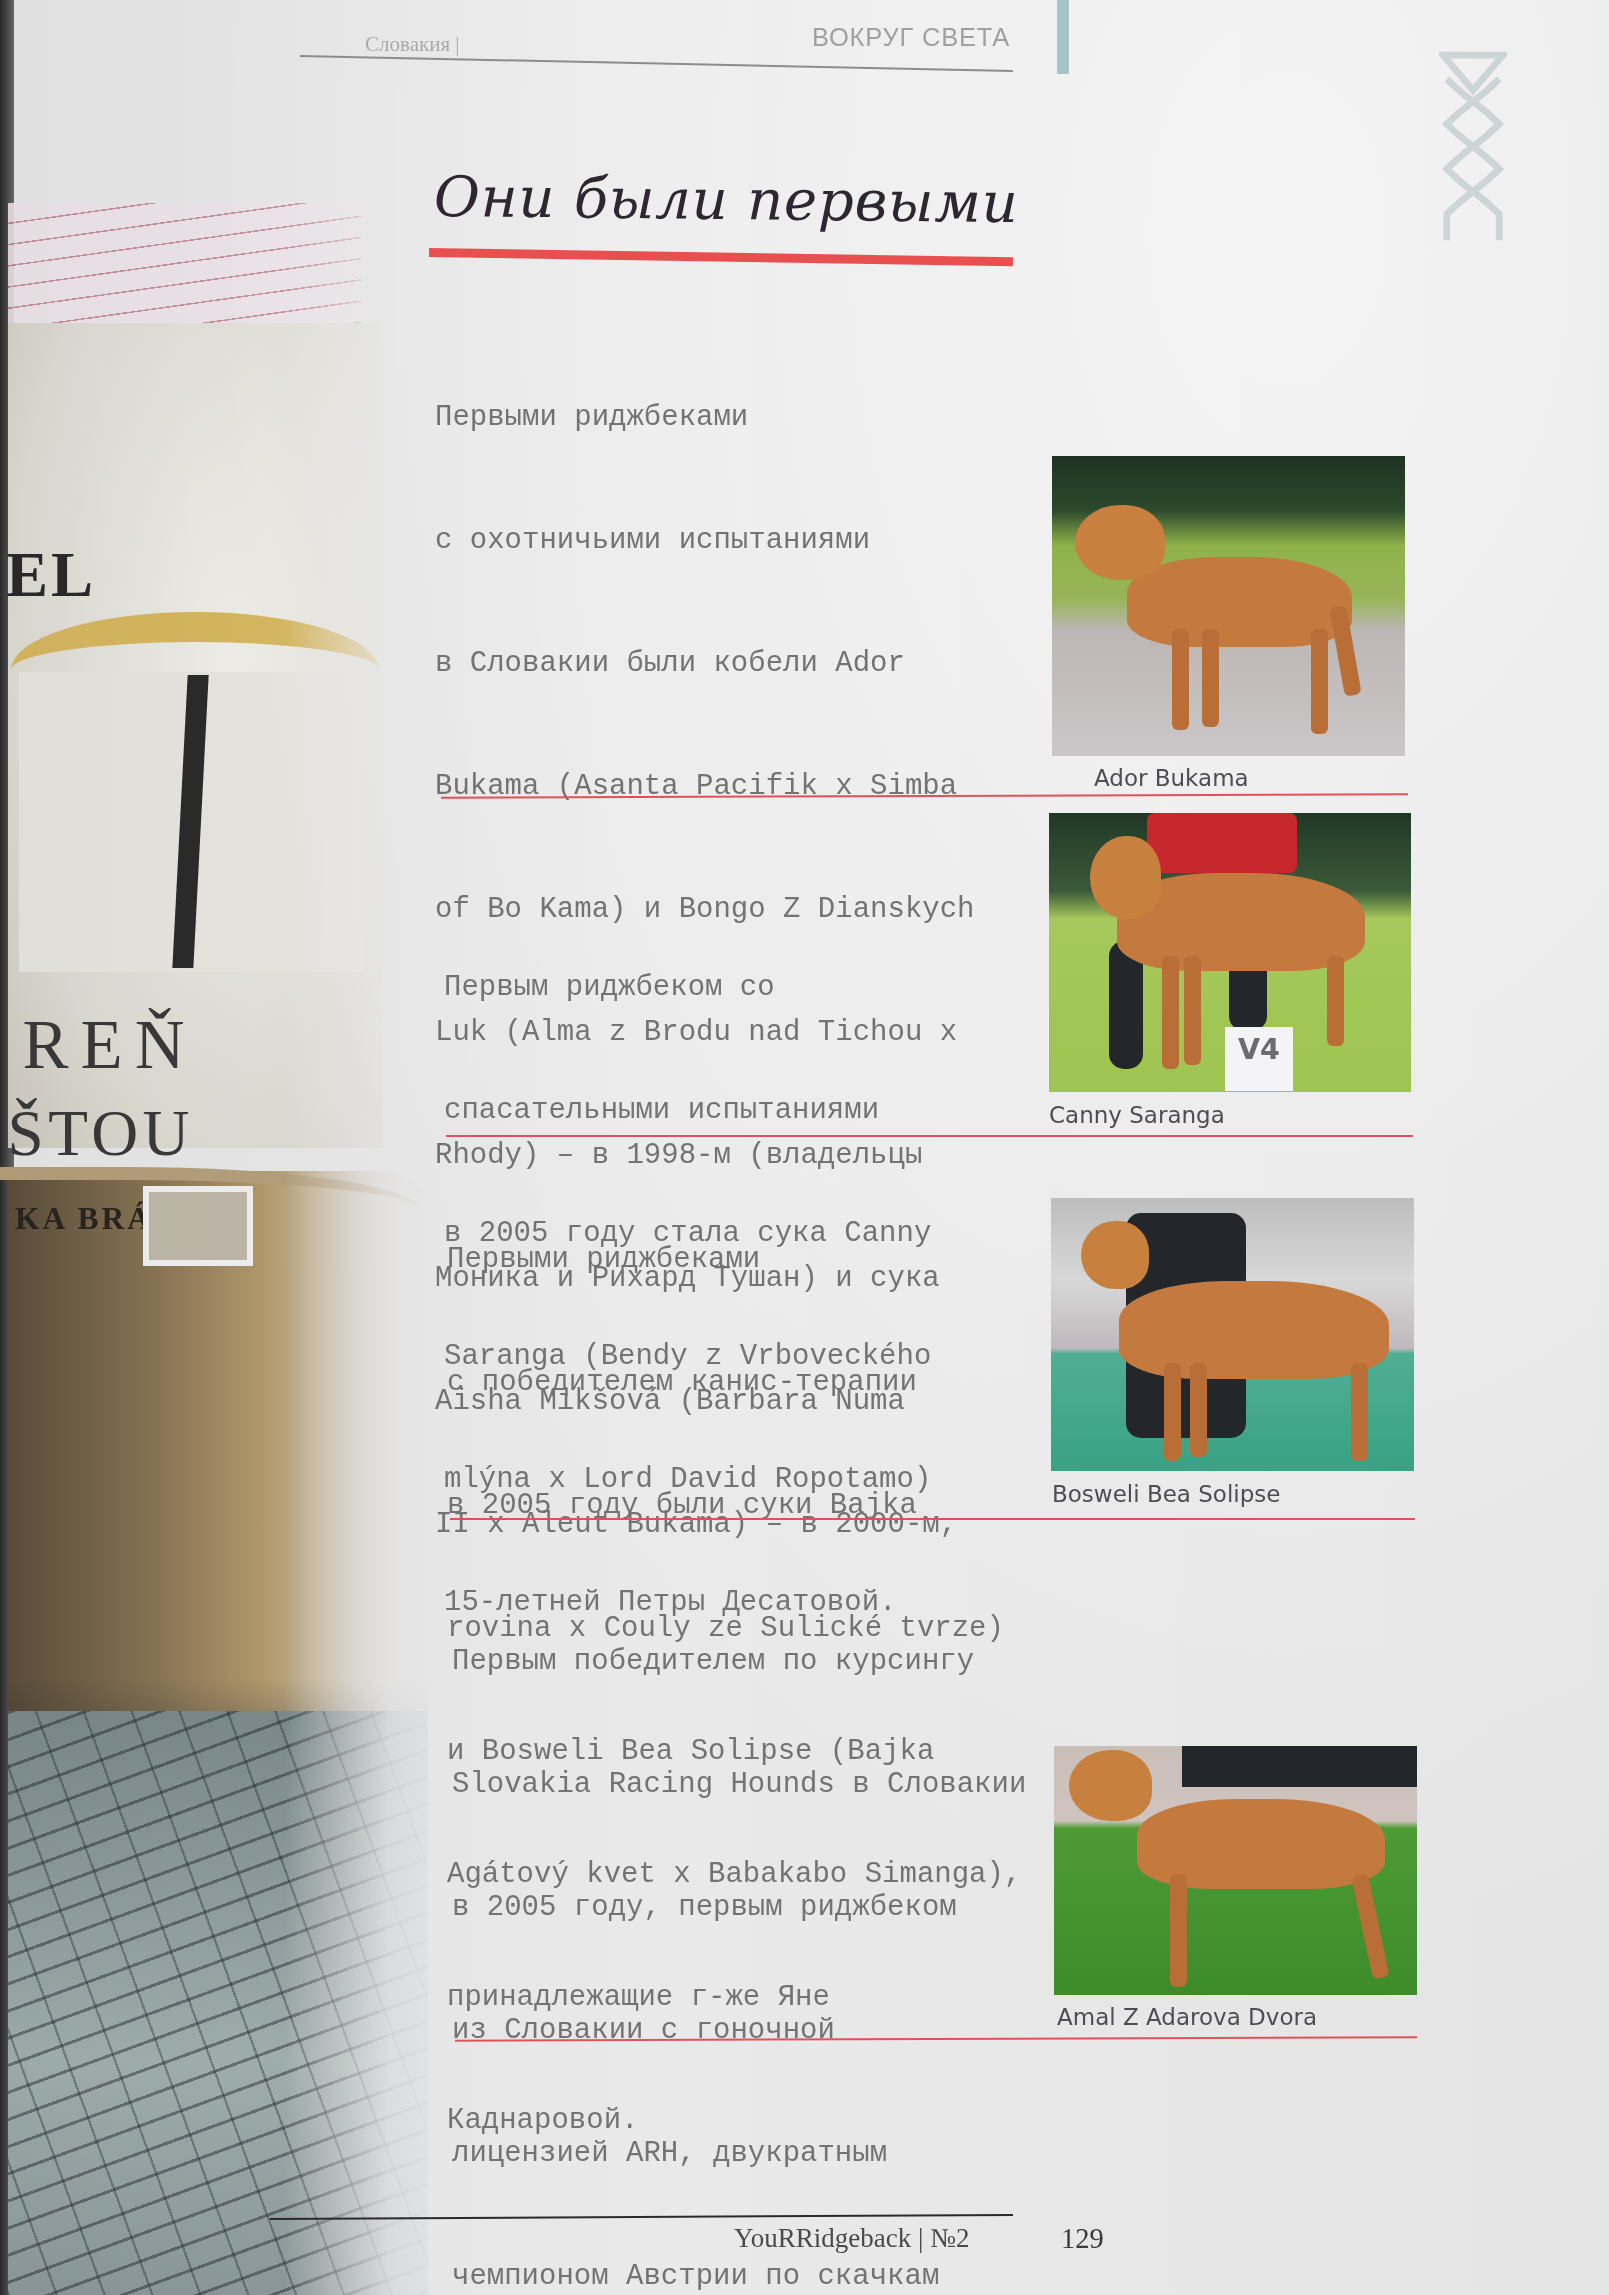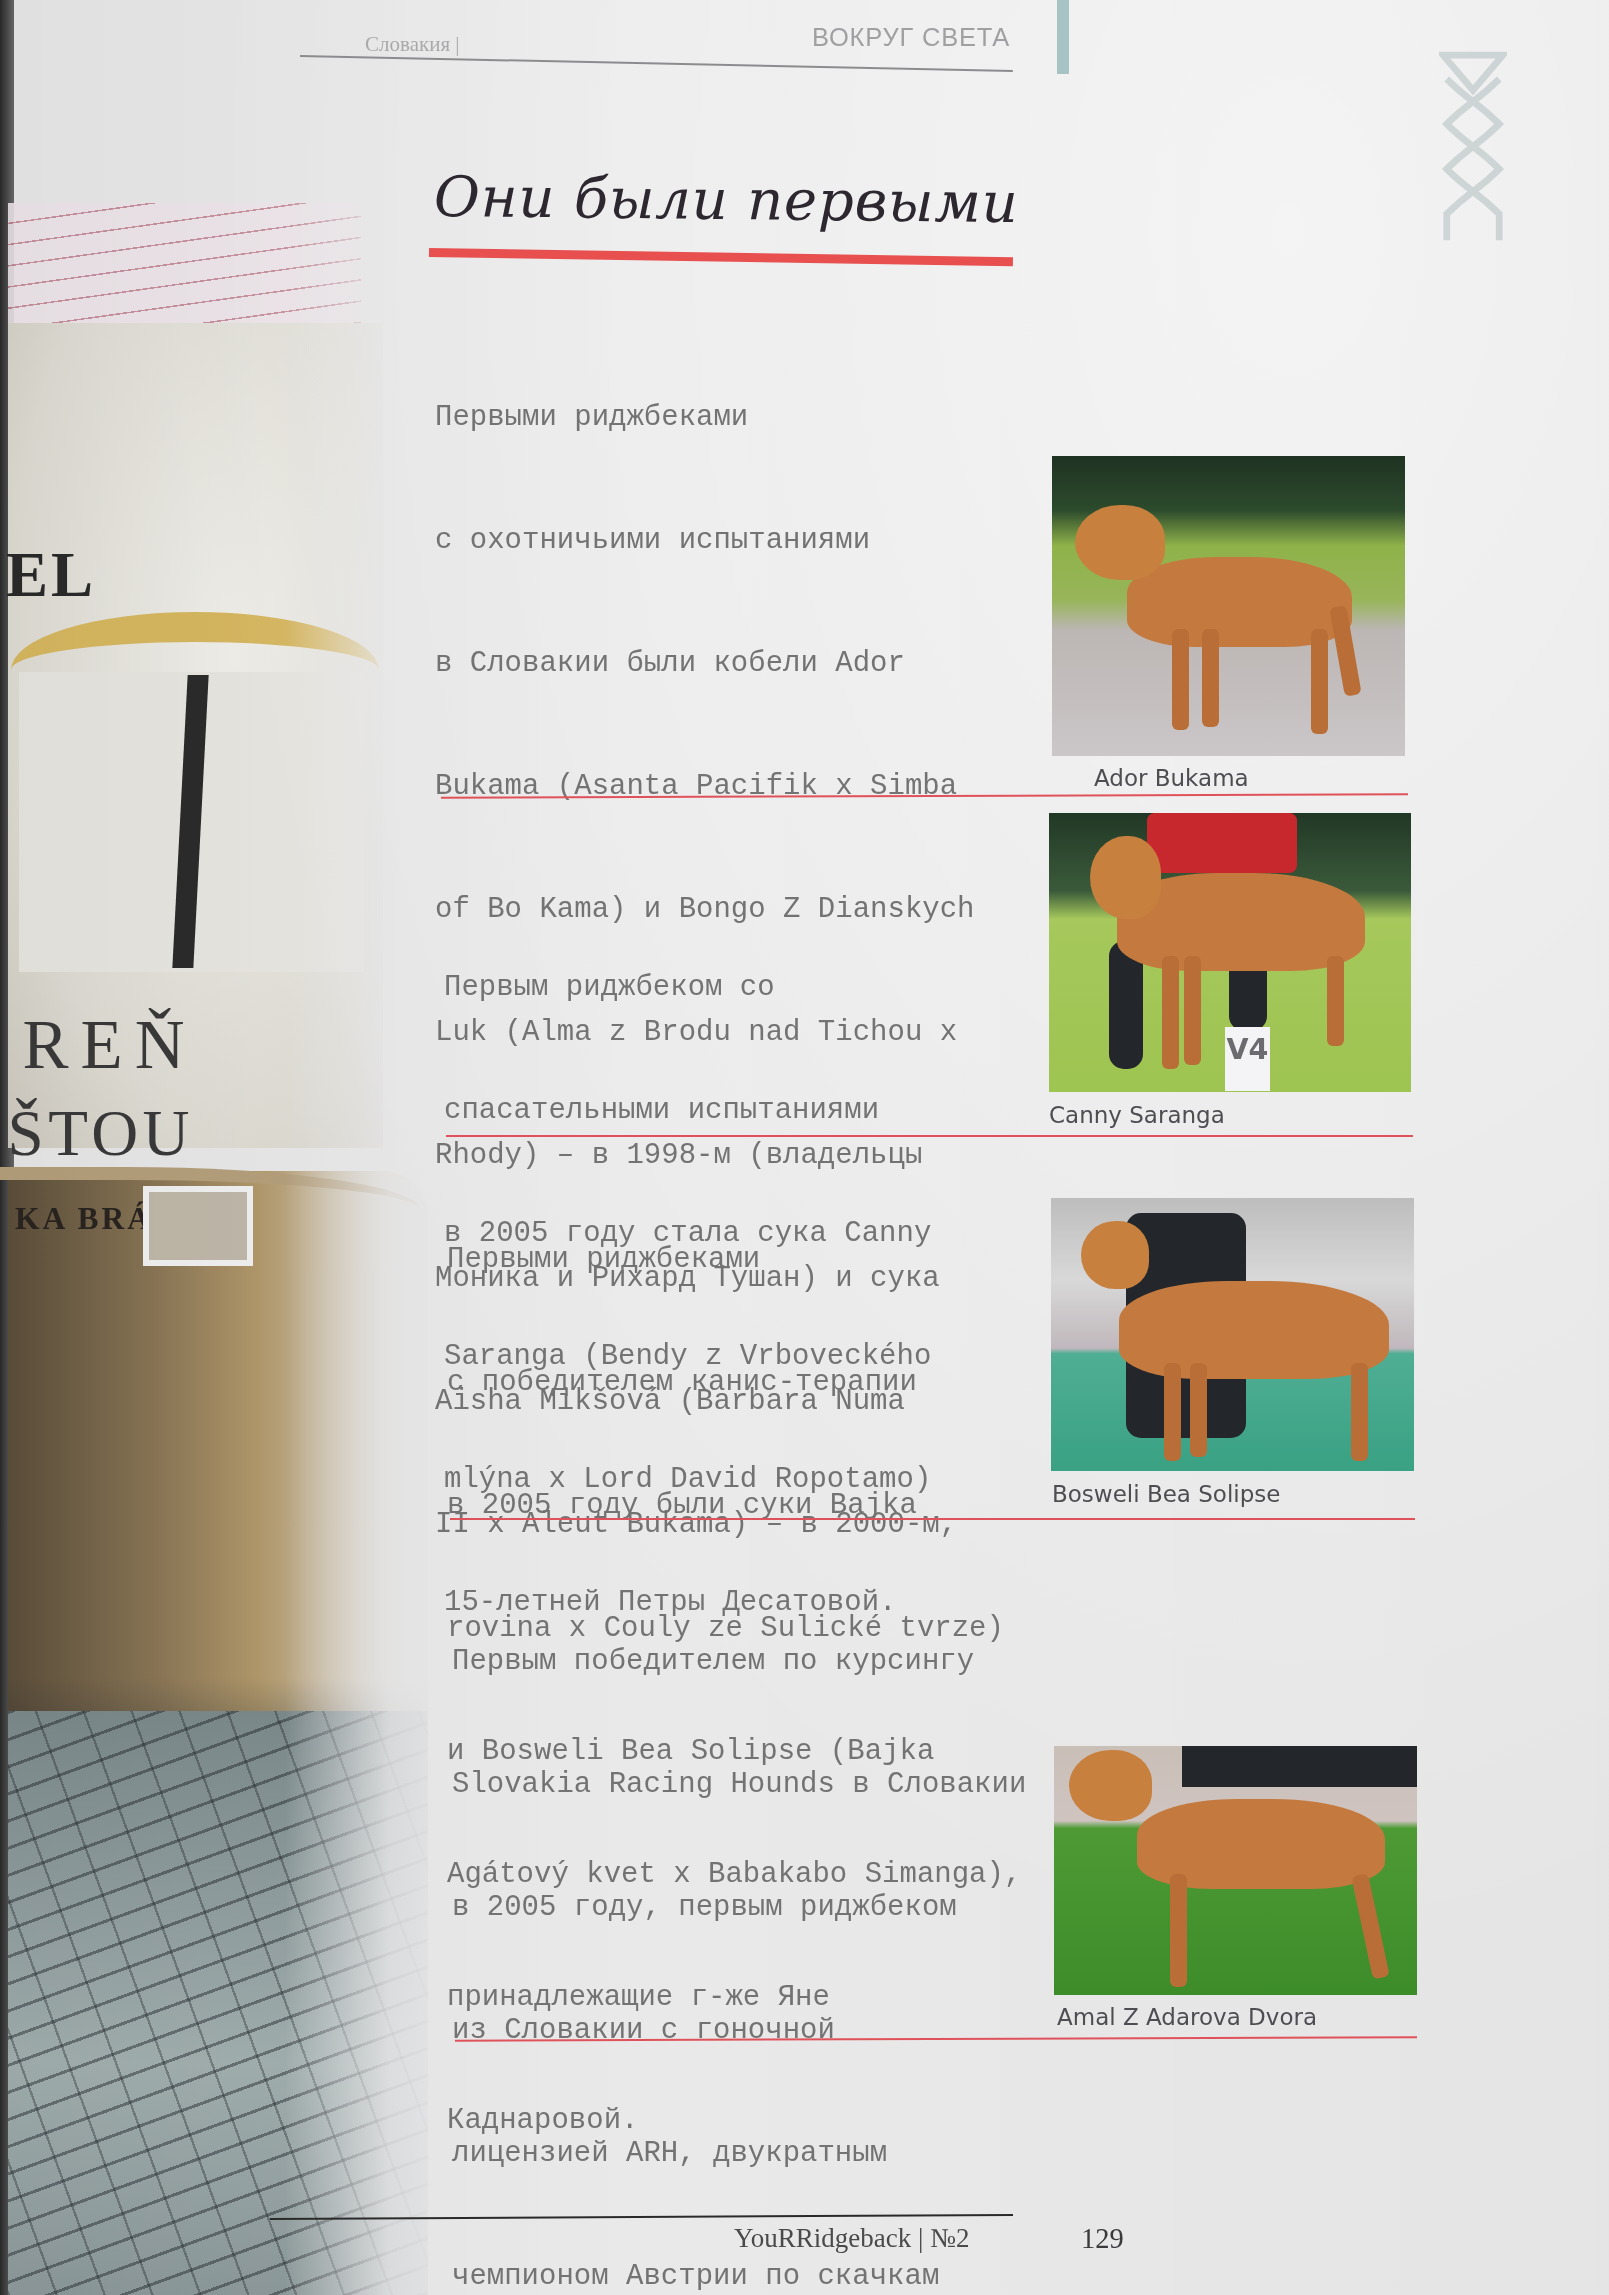--- a/index.html
+++ b/index.html
@@ -71,21 +71,21 @@
   .dog { position: absolute; background: #c47a3e; border-radius: 40% 45% 30% 30%; }
   .dog-leg { position: absolute; background: #b86e36; width: 16.5px; border-radius: 6px; }
   .dog-head { position: absolute; background: #c8803f; border-radius: 50% 45% 40% 50%; }
   .v4-card { position: absolute; background: #f4f4f6; color: #6b6b70; font-family: "DejaVu Sans", sans-serif; font-weight: bold; font-size: 28.5px; text-align: center; }
   .handler { position: absolute; background: #23262a; border-radius: 15px; }
   .red-shirt { position: absolute; background: #c6282e; border-radius: 7.5px; }
 
   
   .footer-rule { position: absolute; left: 270px; top: 2216px; width: 743px; height: 2.3px; background: #2a2a2a; transform: rotate(-0.3deg); }
   .footer-mag { position: absolute; left: 734px; top: 2223px; font-family: "Liberation Serif", serif; font-size: 27px; color: #4a4a4c; }
-  .footer-page { position: absolute; left: 1061px; top: 2223px; font-family: "Liberation Serif", serif; font-size: 28.5px; color: #3a3a3c; margin-left: 20px; }
+  .footer-page { position: absolute; left: 1061px; top: 2223px; font-family: "Liberation Serif", serif; font-size: 28.5px; color: #3a3a3c; }
 </style>
 </head>
 <body>
 
 <div class="left-photo">
   <div class="lp-edge"></div>
   <div class="lp-roof"></div>
   <div class="lp-wall"></div>
   <div class="lp-sign-el">EL</div>
   <div class="lp-arch"></div>
@@ -151,21 +151,21 @@
 </div>
 <div class="photo ph-canny" style="left:1049px; top:813px; width:362px; height:279px;">
   <div class="red-shirt" style="left:98px; top:0; width:150px; height:60px;"></div>
   <div class="handler" style="left:60px; top:128px; width:34px; height:128px;"></div>
   <div class="handler" style="left:180px; top:113px; width:38px; height:105px;"></div>
   <div class="dog" style="left:68px; top:60px; width:248px; height:98px;"></div>
   <div class="dog-head" style="left:41px; top:22.5px; width:71px; height:83px;"></div>
   <div class="dog-leg" style="left:113px; top:143px; height:113px;"></div>
   <div class="dog-leg" style="left:135px; top:143px; height:109px;"></div>
   <div class="dog-leg" style="left:278px; top:143px; height:90px;"></div>
-  <div class="v4-card" style="left:176px; top:214px; width:45px; height:64px; line-height:45px;">V4</div>
+  <div class="v4-card" style="left:176px; top:214px; width:68px; height:64px; line-height:45px;">V4</div>
 </div>
 <div class="caption" style="left:1049px; top:1102px;">Canny Saranga</div>
 <div class="section-rule" style="left:446px; top:1135px; width:967px;"></div>
 
 <div class="section-text" style="left:447px; top:1157px;">
   <div>Первыми риджбеками</div>
   <div>с победителем канис-терапии</div>
   <div>в 2005 году были суки Bajka</div>
   <div>rovina x Couly ze Sulické tvrze)</div>
   <div>и Bosweli Bea Solipse (Bajka</div>

